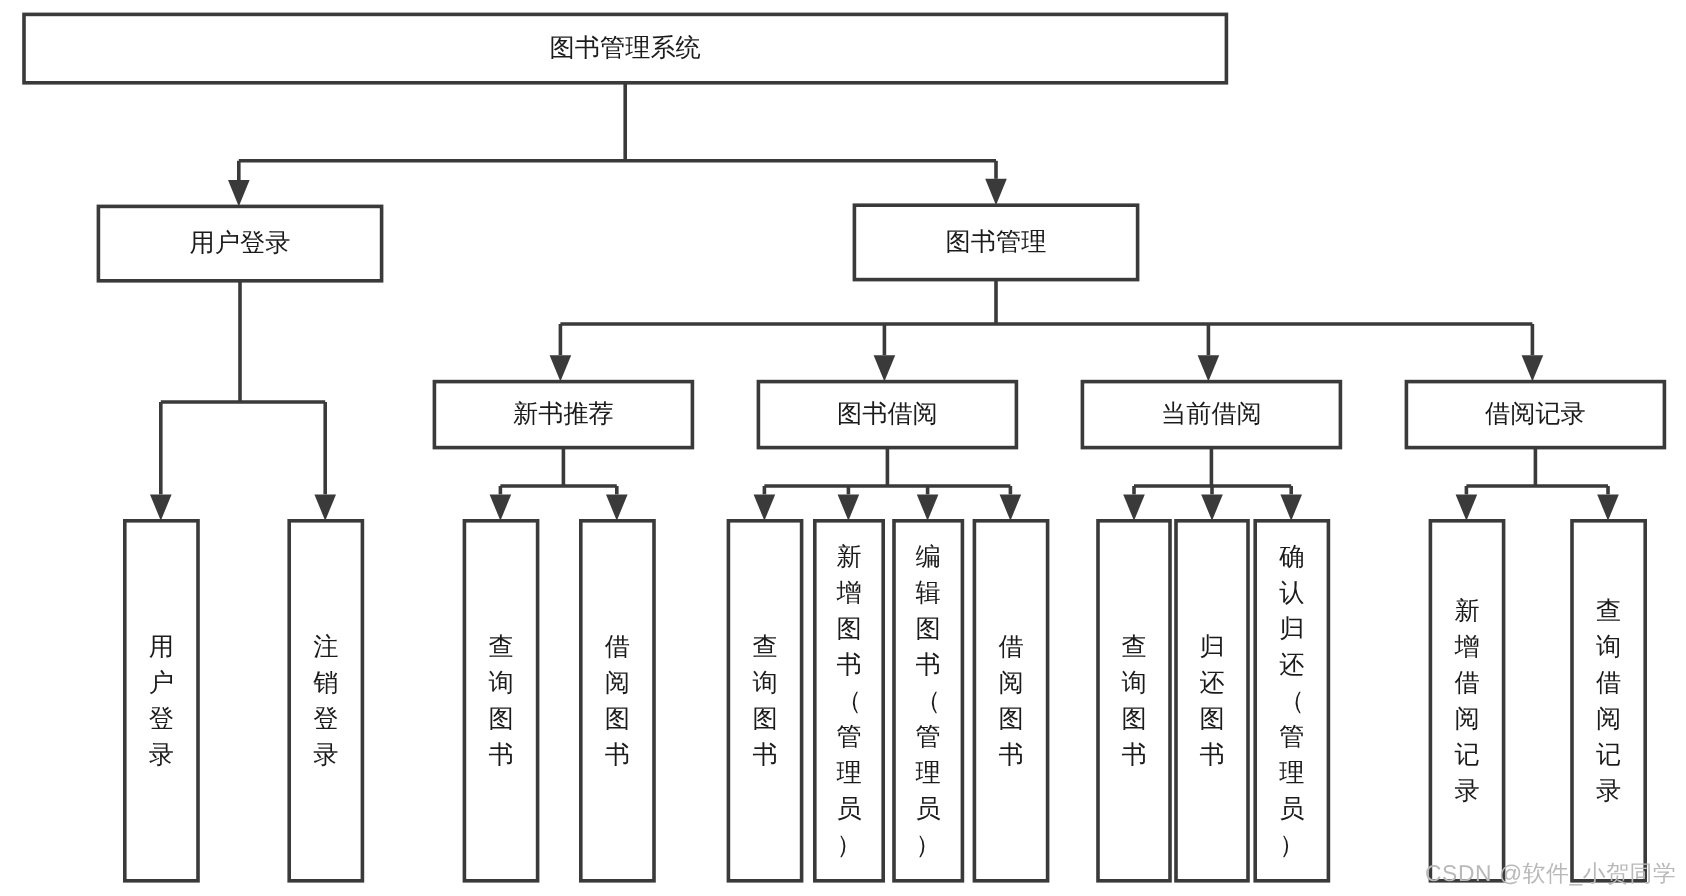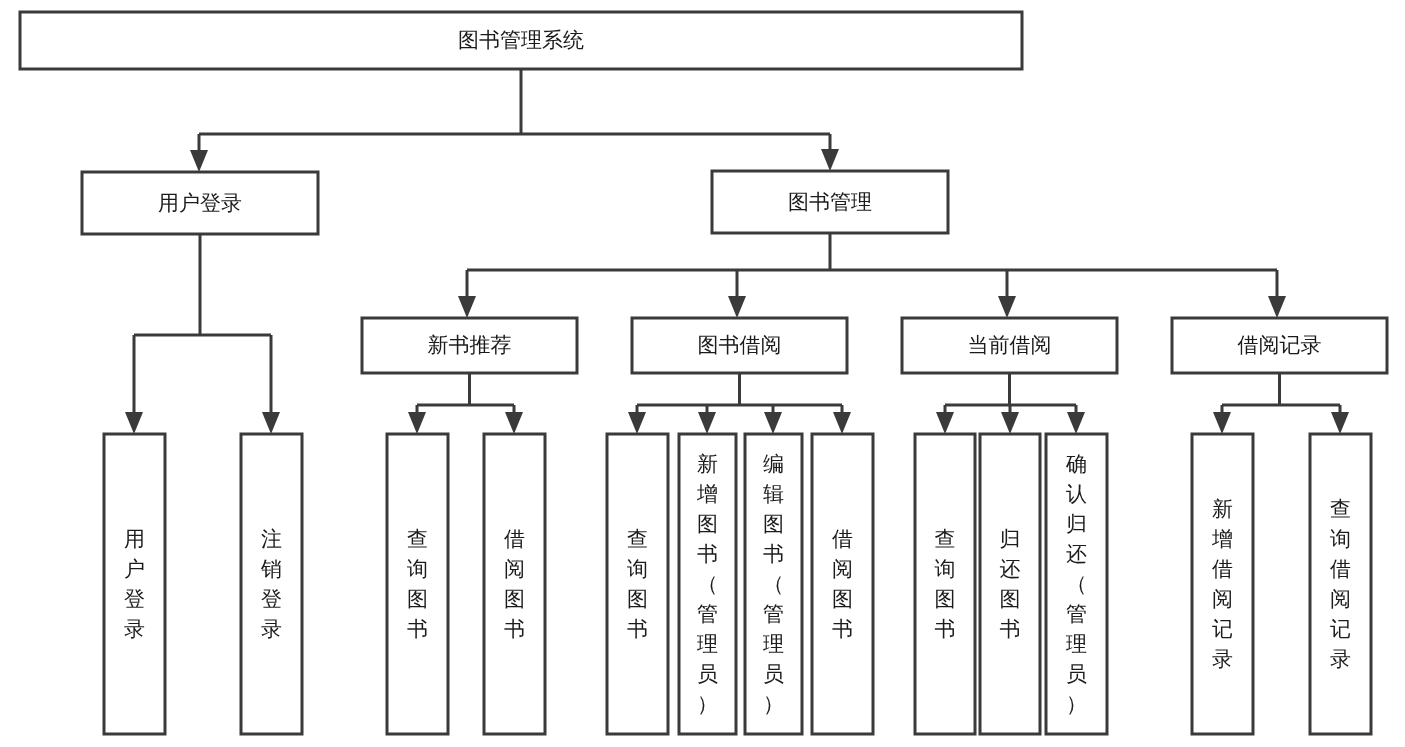--- a/index.html
+++ b/index.html
@@ -163,14 +163,15 @@
         <text x="1010" y="546" class="node-label-v"><tspan x="1010" dy="0">归</tspan><tspan x="1010" dy="30">还</tspan><tspan x="1010" dy="30">图</tspan><tspan x="1010" dy="30">书</tspan></text>
         <rect x="1046" y="434" width="61" height="300" class="node-box"></rect>
         <text x="1076.5" y="471" class="node-label-v"><tspan x="1076.5" dy="0">确</tspan><tspan x="1076.5" dy="30">认</tspan><tspan x="1076.5" dy="30">归</tspan><tspan x="1076.5" dy="30">还</tspan><tspan x="1076.5" dy="30">（</tspan><tspan x="1076.5" dy="30">管</tspan><tspan x="1076.5" dy="30">理</tspan><tspan x="1076.5" dy="30">员</tspan><tspan x="1076.5" dy="30">）</tspan></text>
         <rect x="1192" y="434" width="61" height="300" class="node-box"></rect>
         <text x="1222.5" y="516" class="node-label-v"><tspan x="1222.5" dy="0">新</tspan><tspan x="1222.5" dy="30">增</tspan><tspan x="1222.5" dy="30">借</tspan><tspan x="1222.5" dy="30">阅</tspan><tspan x="1222.5" dy="30">记</tspan><tspan x="1222.5" dy="30">录</tspan></text>
         <rect x="1310" y="434" width="61" height="300" class="node-box"></rect>
         <text x="1340.5" y="516" class="node-label-v"><tspan x="1340.5" dy="0">查</tspan><tspan x="1340.5" dy="30">询</tspan><tspan x="1340.5" dy="30">借</tspan><tspan x="1340.5" dy="30">阅</tspan><tspan x="1340.5" dy="30">记</tspan><tspan x="1340.5" dy="30">录</tspan></text>
       </g>
   </svg>
 
+  <div class="watermark">CSDN @软件_小贺同学</div>
 
 </div>
 
 </body></html>

